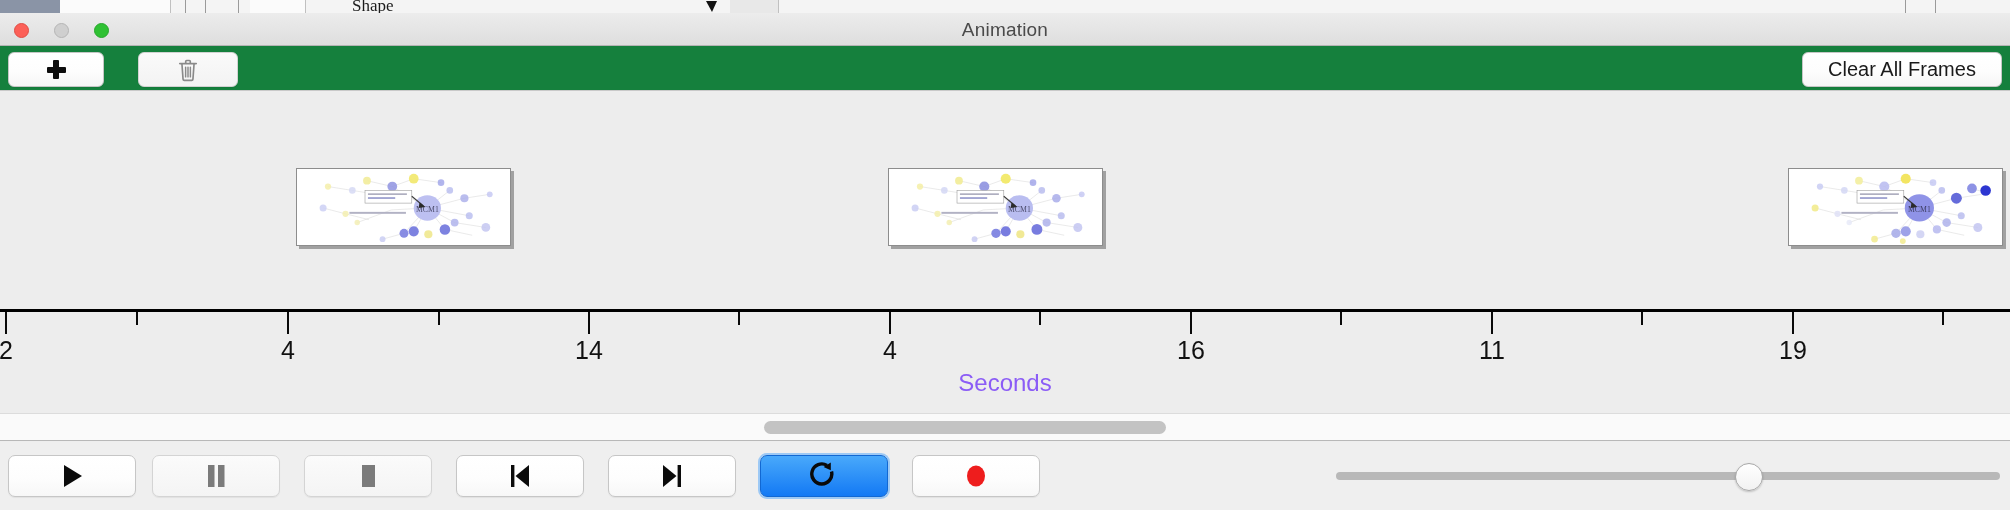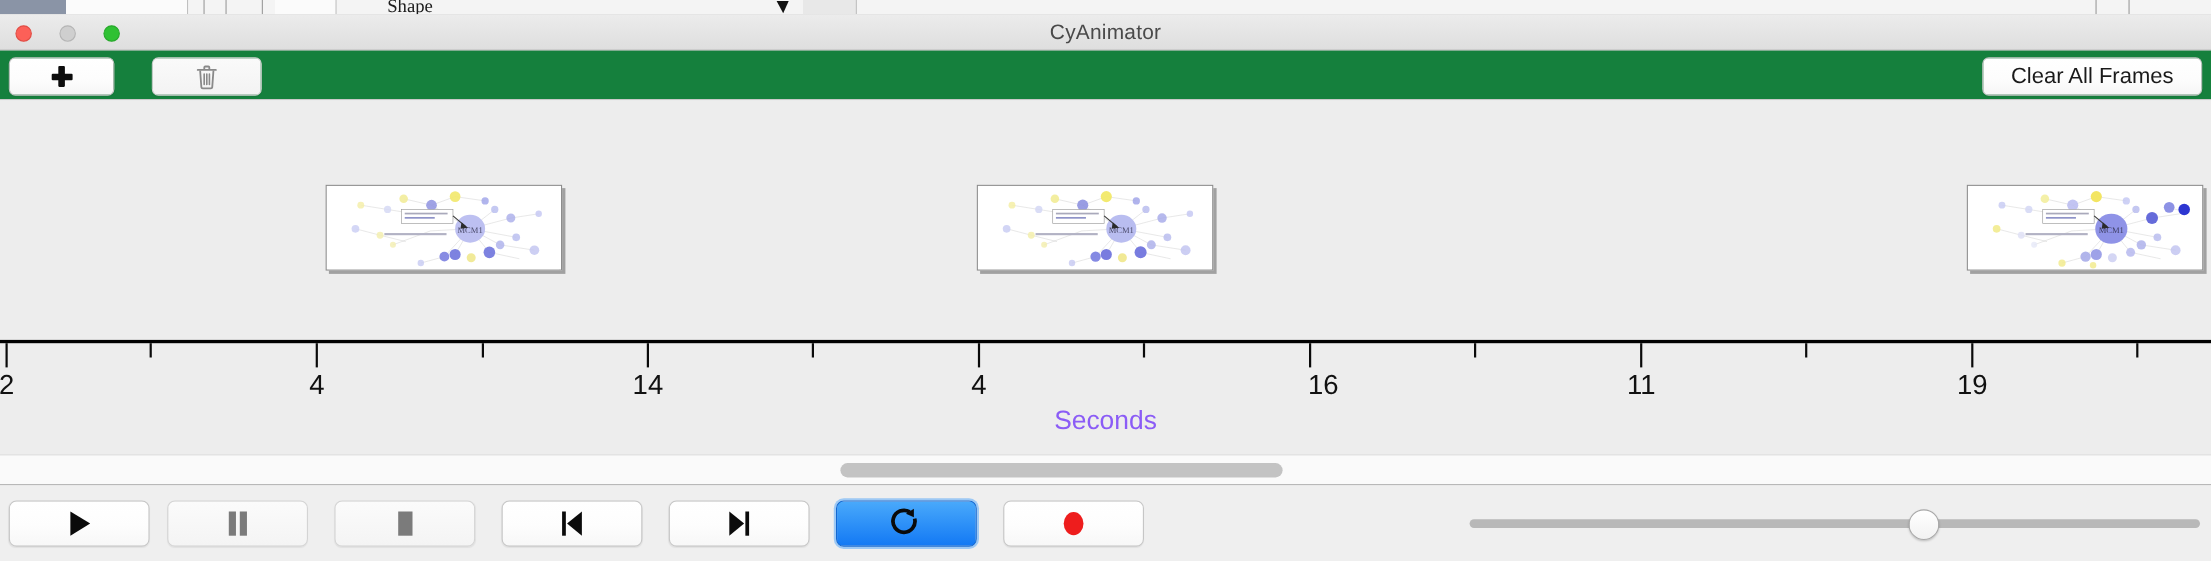--- a/index.html
+++ b/index.html
@@ -336,21 +336,21 @@
     <div class="bg-wedge" style="left:706px;"></div>
     <div class="bg-chip" style="left:730px; width:48px;"></div>
     <div class="bg-tick" style="left:1905px;"></div>
     <div class="bg-tick" style="left:1935px;"></div>
   </div>
 
   <div class="titlebar">
     <div class="traffic close"></div>
     <div class="traffic min"></div>
     <div class="traffic zoom"></div>
-    <div class="window-title">CyAnimator</div>
+    <div class="window-title">Animation</div>
   </div>
 
   <div class="toolbar">
 
     <div class="tb-btn" id="add-frame-button">
       <span class="plus-icon"></span>
     </div>
 
     <div class="tb-btn disabled" id="delete-frame-button">
       <svg class="trash-icon" viewBox="0 0 24 26">
@@ -506,21 +506,21 @@
         <div class="tick major" style="left: 287px;"></div>
         <div class="tick-label" style="left: 288px;">4</div>
         <div class="tick minor" style="left: 438px;"></div>
         <div class="tick major" style="left: 588px;"></div>
         <div class="tick-label" style="left: 589px;">14</div>
         <div class="tick minor" style="left: 738px;"></div>
         <div class="tick major" style="left: 889px;"></div>
         <div class="tick-label" style="left: 890px;">4</div>
         <div class="tick minor" style="left: 1039px;"></div>
         <div class="tick major" style="left: 1190px;"></div>
-        <div class="tick-label" style="left: 1191px; margin-left: 12px;">16</div>
+        <div class="tick-label" style="left: 1191px;">16</div>
         <div class="tick minor" style="left: 1340px;"></div>
         <div class="tick major" style="left: 1491px;"></div>
         <div class="tick-label" style="left: 1492px;">11</div>
         <div class="tick minor" style="left: 1641px;"></div>
         <div class="tick major" style="left: 1792px;"></div>
         <div class="tick-label" style="left: 1793px;">19</div>
         <div class="tick minor" style="left: 1942px;"></div>
       </div>
     <div class="axis-title">Seconds</div>
   </div>

